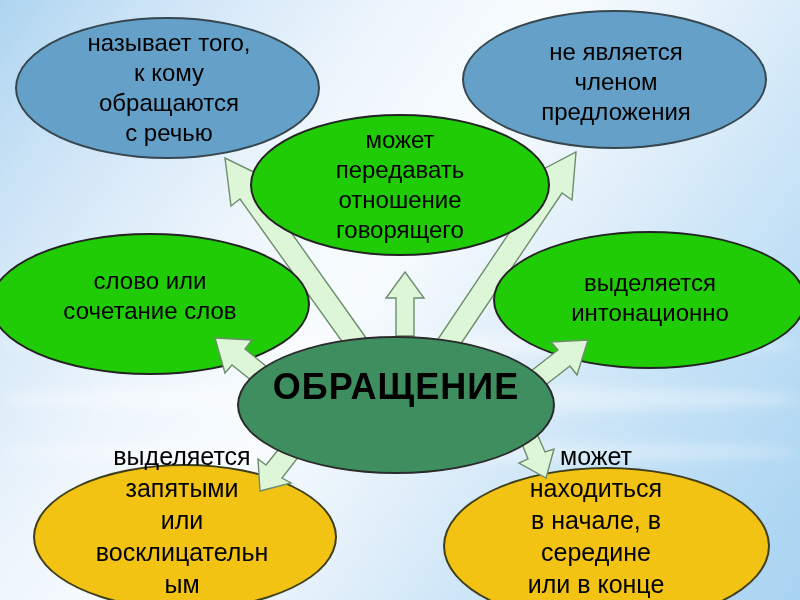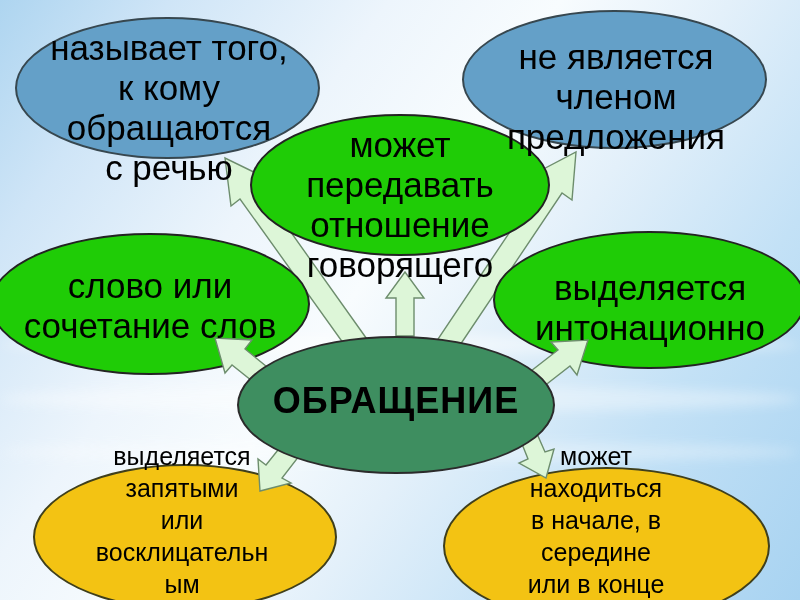--- a/index.html
+++ b/index.html
@@ -26,21 +26,21 @@
   .arrow{fill:#ddf6d8;stroke:#6d8d6d;stroke-width:1.4;}
 
   .ellipse{position:absolute;border-radius:50%;border:2px solid #383838;box-sizing:border-box;}
   .ellipse.blue{background:#64a0c8;border-color:#37474f;}
   .ellipse.green{background:#1fcc06;border-color:#232323;}
   .ellipse.yellow{background:#f3c313;border-color:#3f3f1c;}
   .ellipse.dark{background:#3e8e60;border-color:#2b2b2b;}
 
   .label{
     position:absolute;width:300px;text-align:center;color:#000;
-    font-size:35px;line-height:40px;white-space:pre-line;letter-spacing:0;
+    font-size:24px;line-height:30px;white-space:pre-line;letter-spacing:0;
   }
   .label.bottom{line-height:32px;font-size:25px;}
   .title{
     position:absolute;width:300px;text-align:center;color:#000;
     font-size:36px;line-height:44px;font-weight:bold;letter-spacing:1px;white-space:pre-line;
   }
 </style>
 </head>
 <body>
 
@@ -92,15 +92,15 @@
   <div class="label bottom" style="left:32px;top:440px;">выделяется
 запятыми
 или
 восклицательн
 ым</div>
   <div class="label bottom" style="left:446px;top:440px;">может
 находиться
 в начале, в
 середине
 или в конце</div>
-  <div class="title" style="left:246px;top:379px;">ОБРАЩЕНИЕ</div>
+  <div class="title" style="left:246px;top:365px;">ОБРАЩЕНИЕ</div>
 
 </div>
 
 </body></html>

